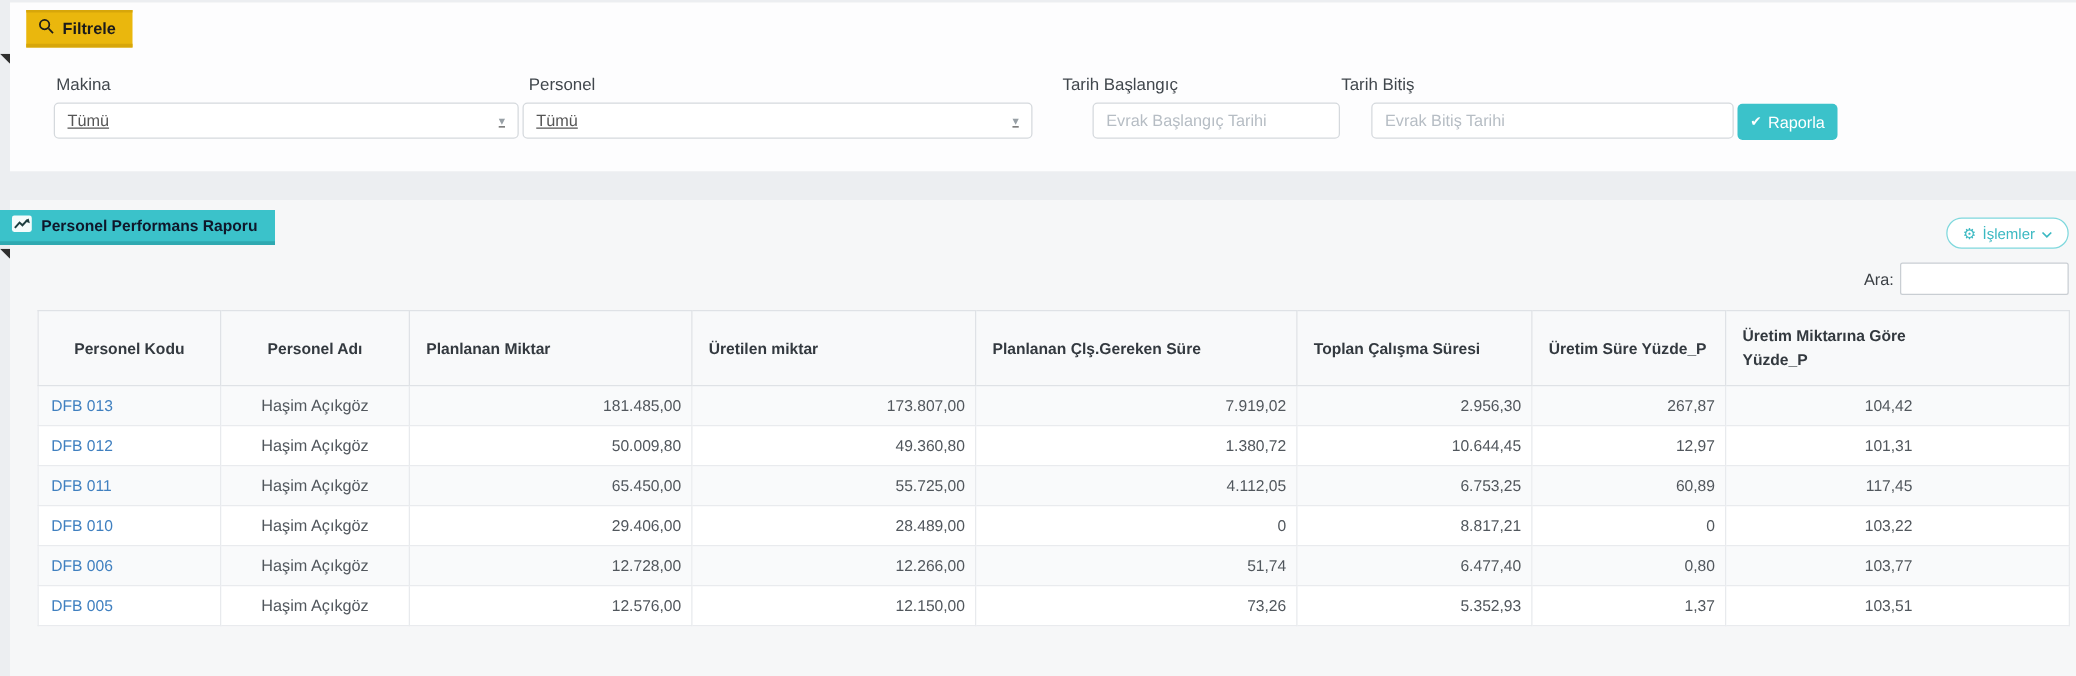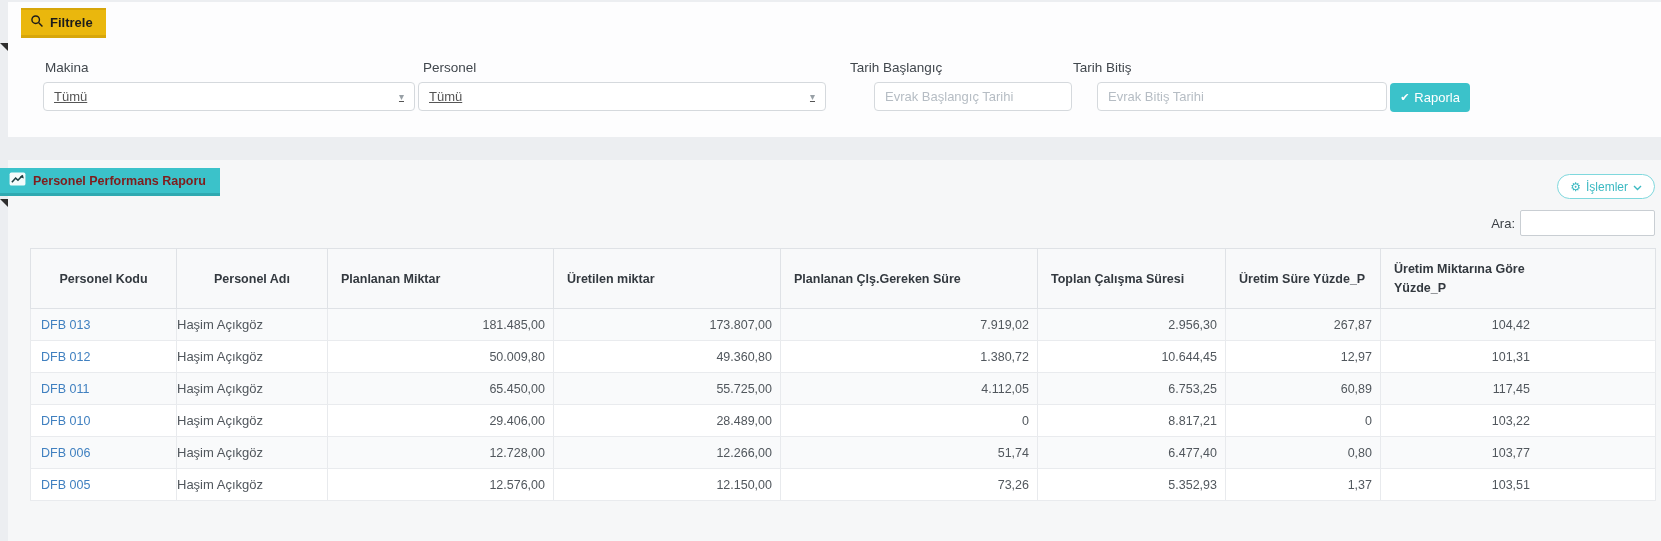--- a/index.html
+++ b/index.html
@@ -54,21 +54,21 @@
   .btn-raporla .chk { font-size:11px; }
   
   .report-card {
     position:absolute; left:8px; top:160px; right:0; bottom:0;
     background:#f6f7f8;
   }
   .banner {
     position:absolute; left:-8px; top:8px; height:28px;
     background:#3bc2ca; border-bottom:3px solid #2fa9b1;
     display:flex; align-items:center; gap:7px; padding:0 14px 0 9px;
-    font-size:12.5px; font-weight:bold; color:#7f1d1d;
+    font-size:12.5px; font-weight:bold; color:#0f172a;
   }
   .btn-islemler {
     position:absolute; right:6px; top:14px; height:25px;
     background:#fff; border:1px solid #7fd8dd; border-radius:13px;
     display:flex; align-items:center; gap:5px; padding:0 12px;
     font-size:12px; color:#3bb9c2; cursor:pointer;
     font-family:"Liberation Sans", sans-serif;
   }
   .gear { font-size:12px; line-height:1; }
   .search-wrap {
@@ -99,21 +99,21 @@
     border-left:1px solid #e8eaed; border-right:1px solid #e8eaed;
     border-bottom:1px solid #e9ebee;
     white-space:nowrap; overflow:hidden;
   }
   table.report tbody tr:nth-child(odd) td { background:#f9fafb; }
   table.report tbody tr:nth-child(even) td { background:#ffffff; }
   th.c0, th.c1 { text-align:center; }
   th.c2, th.c3, th.c4, th.c5, th.c6, th.c7 { text-align:left; padding-left:13px; }
   th.c7 { padding-right:90px; line-height:1.45; }
   td.c0 { text-align:left; padding-left:10px; }
-  td.c1 { color:#767c82; font-size:13px; }
+  td.c1 { text-align:center; color:#767c82; font-size:13px; }
   td.c2, td.c3, td.c4, td.c5, td.c6 { text-align:right; padding-right:8px; }
   td.c7 { text-align:right; padding-right:125px; }
   td.c0 a { color:#4080c0; text-decoration:none; cursor:pointer; }
 </style>
 </head>
 <body>
 
 <div class="filter-card">
 
   <div class="ribbon">

